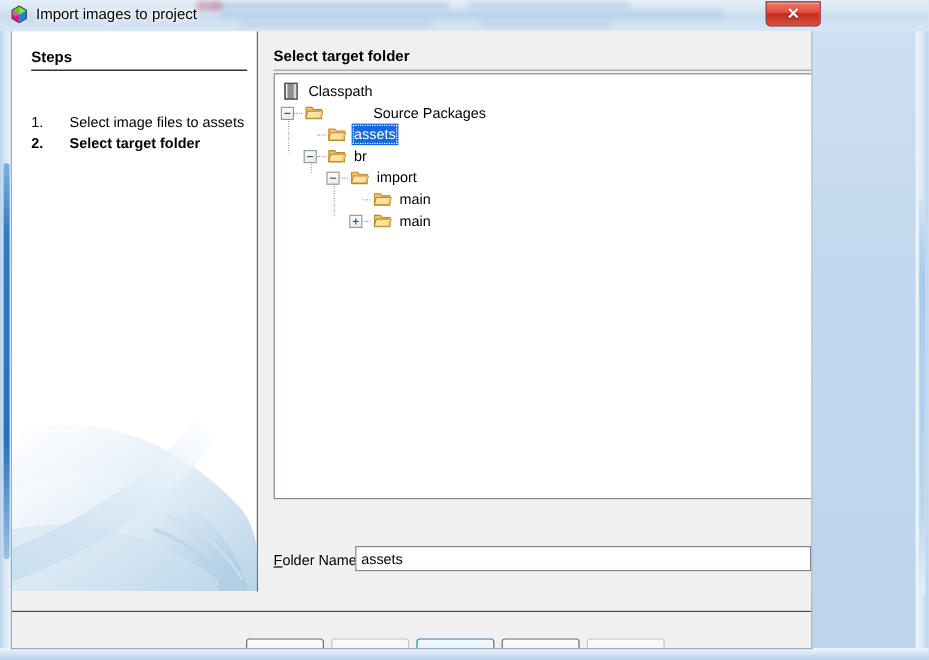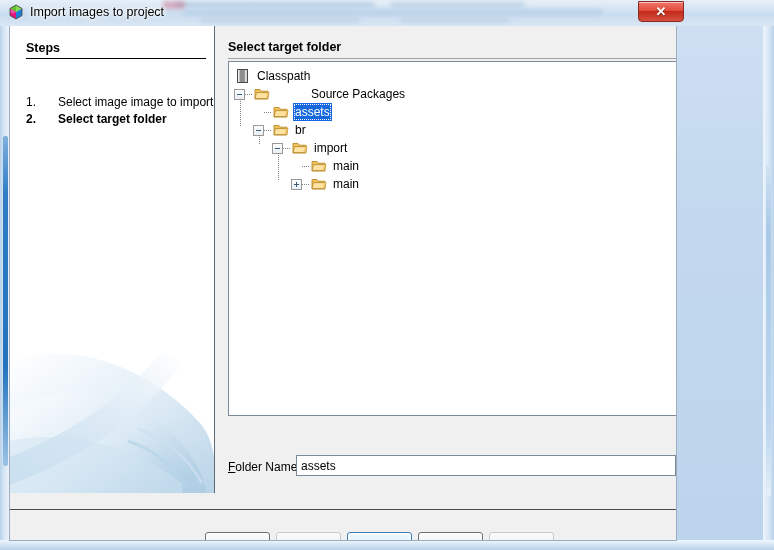--- a/index.html
+++ b/index.html
@@ -248,21 +248,21 @@
   <div class="frame-bottom"></div>
 
   <div id="client">
 
     <div id="steps-panel">
       <div id="steps-title">Steps</div>
       <div id="steps-rule"></div>
 
       <div class="step-row" style="top:69px;">
         <span class="step-num">1.</span>
-        <span class="step-label">Select image image to import</span>
+        <span class="step-label">Select image files to assets</span>
       </div>
       <div class="step-row active" style="top:86px;">
         <span class="step-num">2.</span>
         <span class="step-label">Select target folder</span>
       </div>
 
       <svg id="swoosh" viewBox="0 0 205 160" preserveAspectRatio="none">
         <defs>
           <linearGradient id="sw1" x1="0" y1="0" x2="1" y2="1">
             <stop offset="0%" stop-color="#ffffff"></stop>

